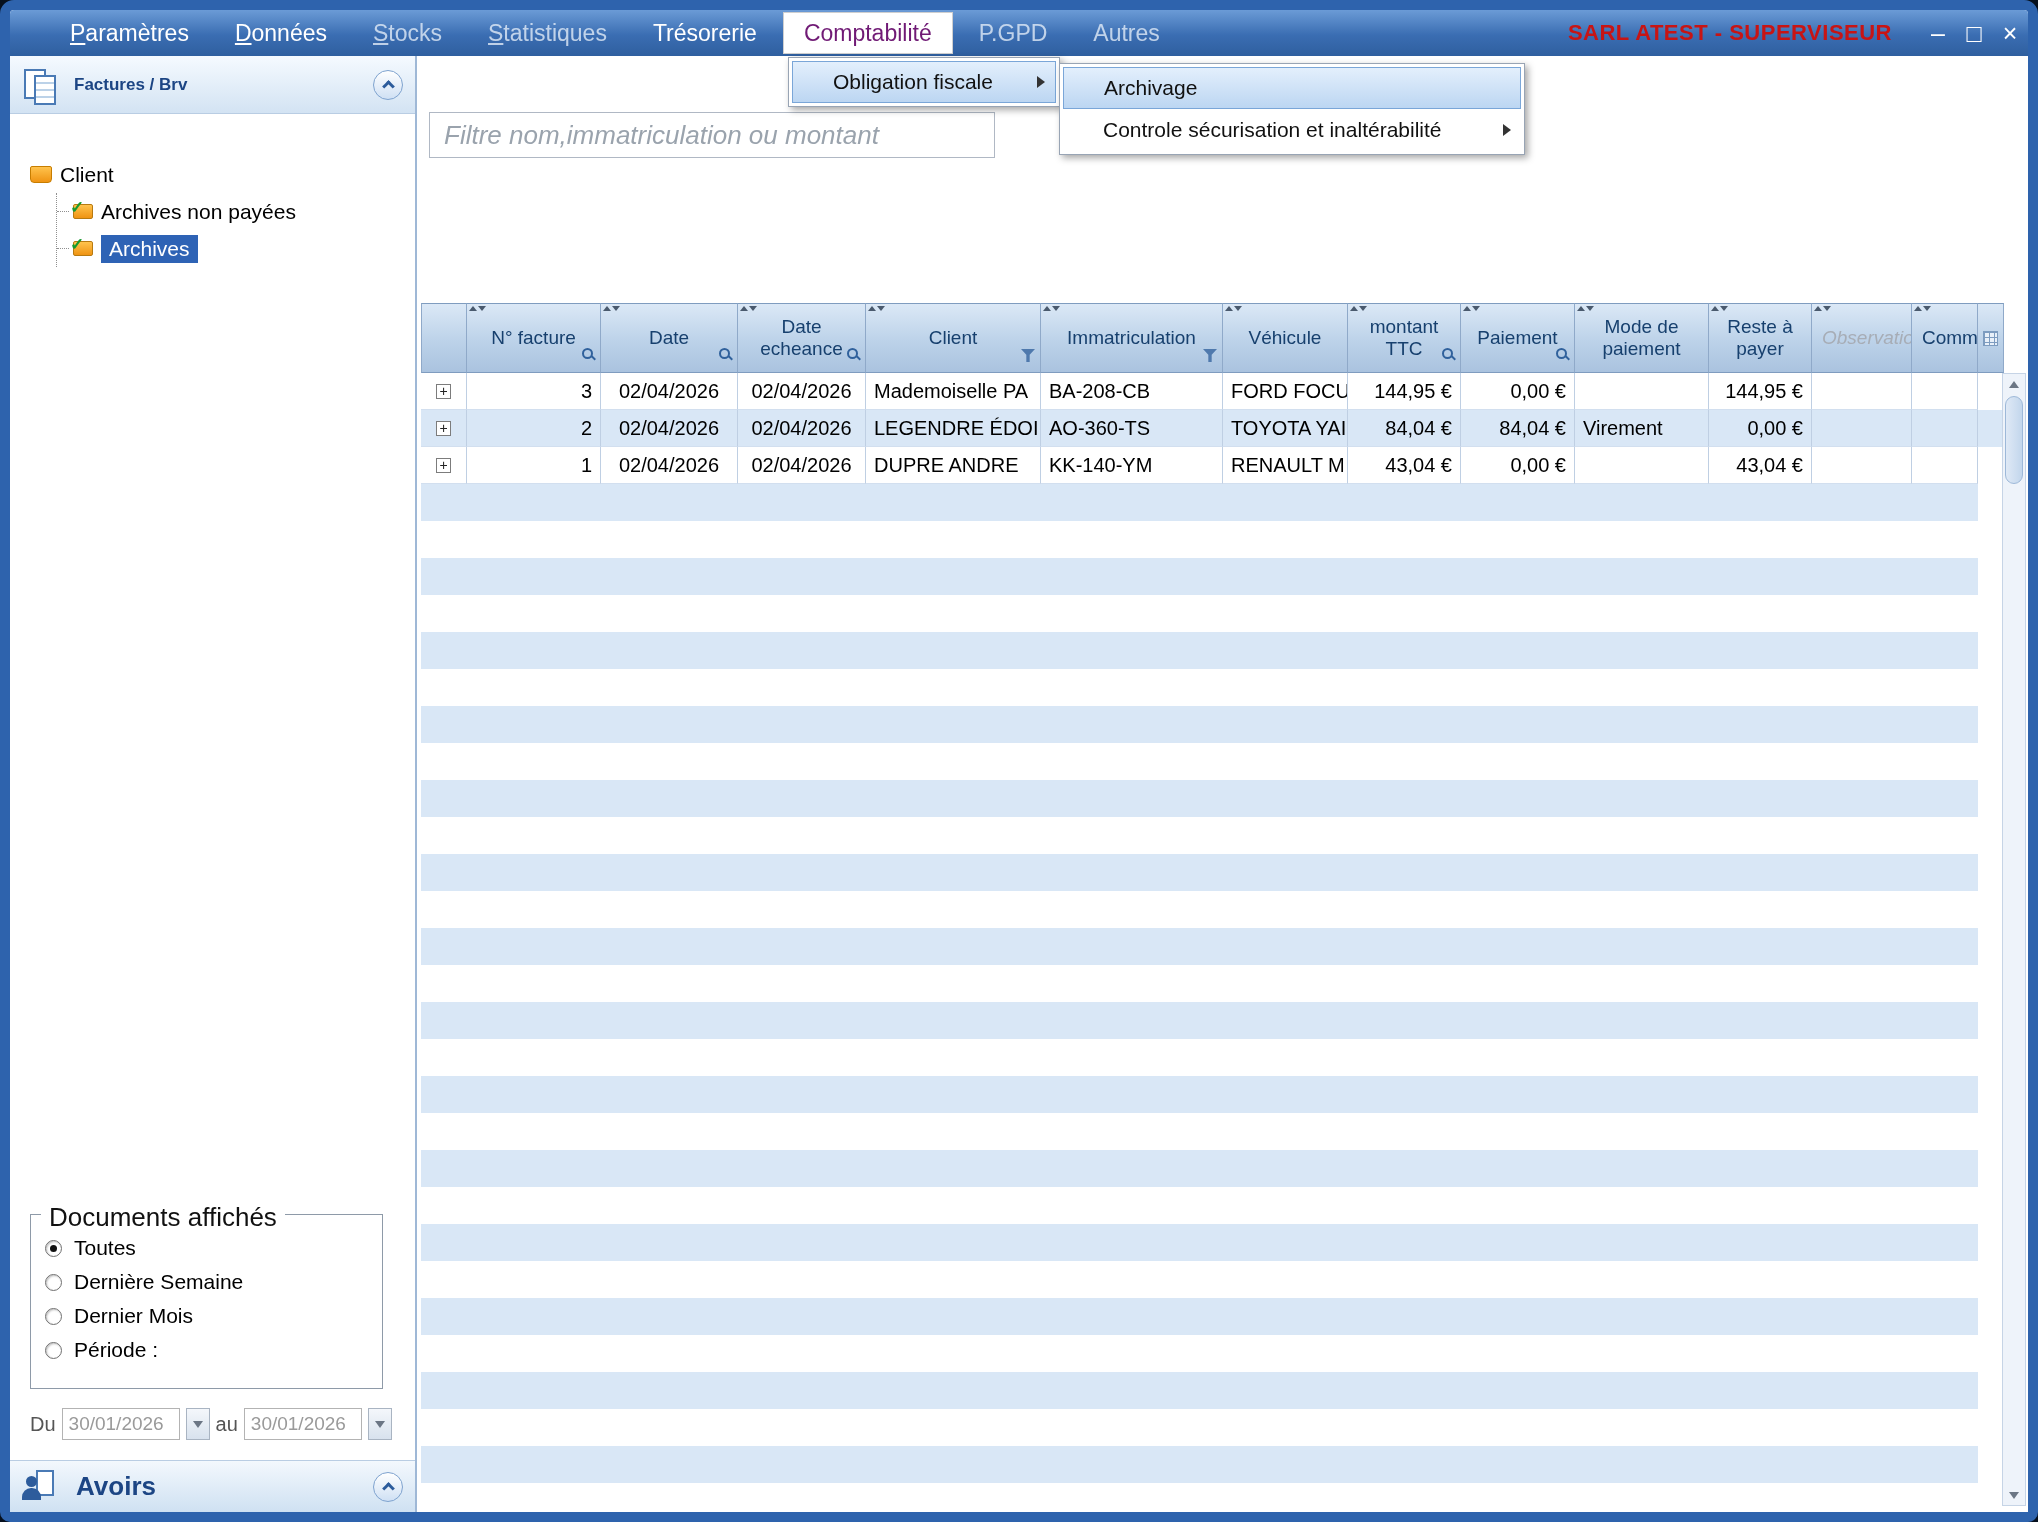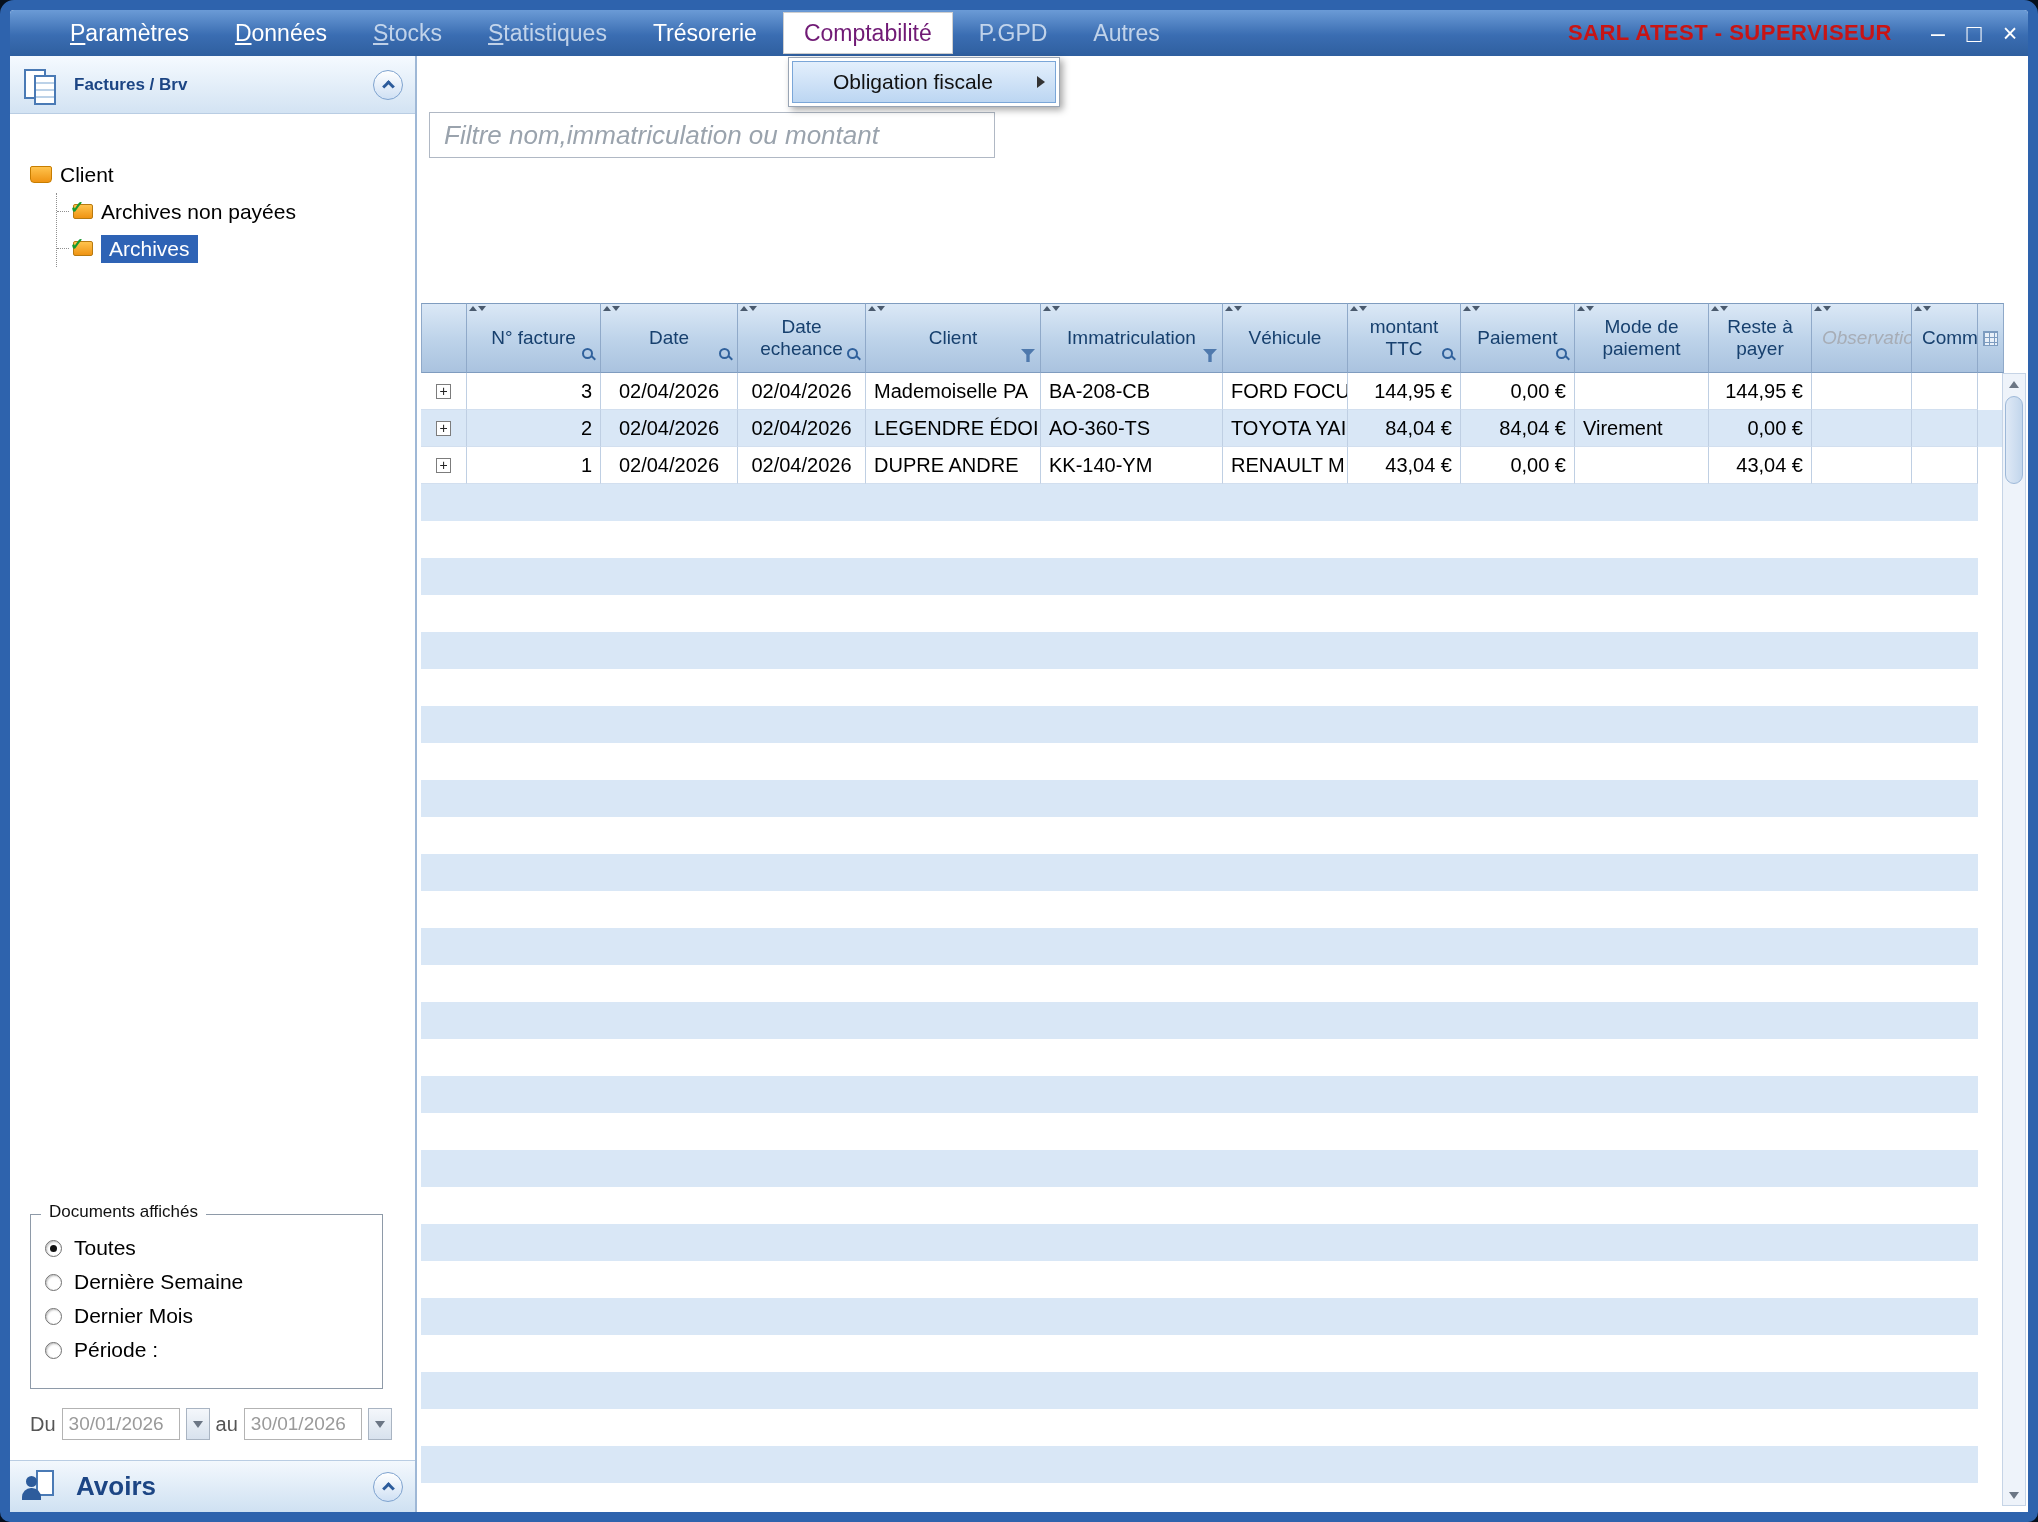--- a/index.html
+++ b/index.html
@@ -66,21 +66,21 @@
   .basket-icon{width:22px;height:17px;background:linear-gradient(#ffc34d,#ef9413);
         border:1px solid #c77d00;border-radius:2px 2px 4px 4px;display:inline-block;}
   .archive-icon{position:relative;width:20px;height:15px;background:linear-gradient(#ffc34d,#ef9413);
         border:1px solid #b87a10;border-radius:2px;display:inline-block;flex:0 0 auto;}
   .archive-icon::after{content:"✓";position:absolute;left:-4px;top:-8px;color:#169a2f;
         font-size:17px;font-weight:bold;}
 
   .docs-box{position:absolute;left:20px;right:32px;top:1158px;height:175px;
             border:1px solid #8e9aa8;padding:16px 14px 8px 14px;}
   .docs-box-title{position:absolute;top:-13px;left:10px;background:#fff;padding:0 8px;
-            font-size:17px;color:#111;}
+            font-size:26px;color:#111;}
   .radio-row{display:flex;align-items:center;height:34px;font-size:21px;color:#000;}
   .radio{width:17px;height:17px;border:1px solid #707070;border-radius:50%;background:#fff;
          position:relative;display:inline-block;margin-right:12px;flex:0 0 auto;
          box-shadow:inset 1px 1px 2px rgba(0,0,0,.25);}
   .radio.checked::after{content:"";position:absolute;left:4px;top:4px;width:7px;height:7px;
          border-radius:50%;background:#111;}
 
   .date-row{position:absolute;left:20px;top:1352px;display:flex;align-items:center;gap:6px;}
   .date-lbl{font-size:20px;color:#555;}
   .date-input{width:118px;height:32px;border:1px solid #b3b3b3;background:#fff;color:#9a9a9a;
@@ -404,15 +404,24 @@
           </div>
     </div>
   </div>
 
   <div id="menu-panel-1" class="menu-panel">
     <div class="menu-entry hl">
       <span>Obligation fiscale</span>
       <span class="submenu-arrow"></span>
     </div>
   </div>
+  <div id="menu-panel-2" class="menu-panel">
+    <div class="menu-entry hl">
+      <span>Archivage</span>
+    </div>
+    <div class="menu-entry">
+      <span>Controle sécurisation et inaltérabilité</span>
+      <span class="submenu-arrow"></span>
+    </div>
+  </div>
 
  </div>
 </div>
 
 </body></html>

